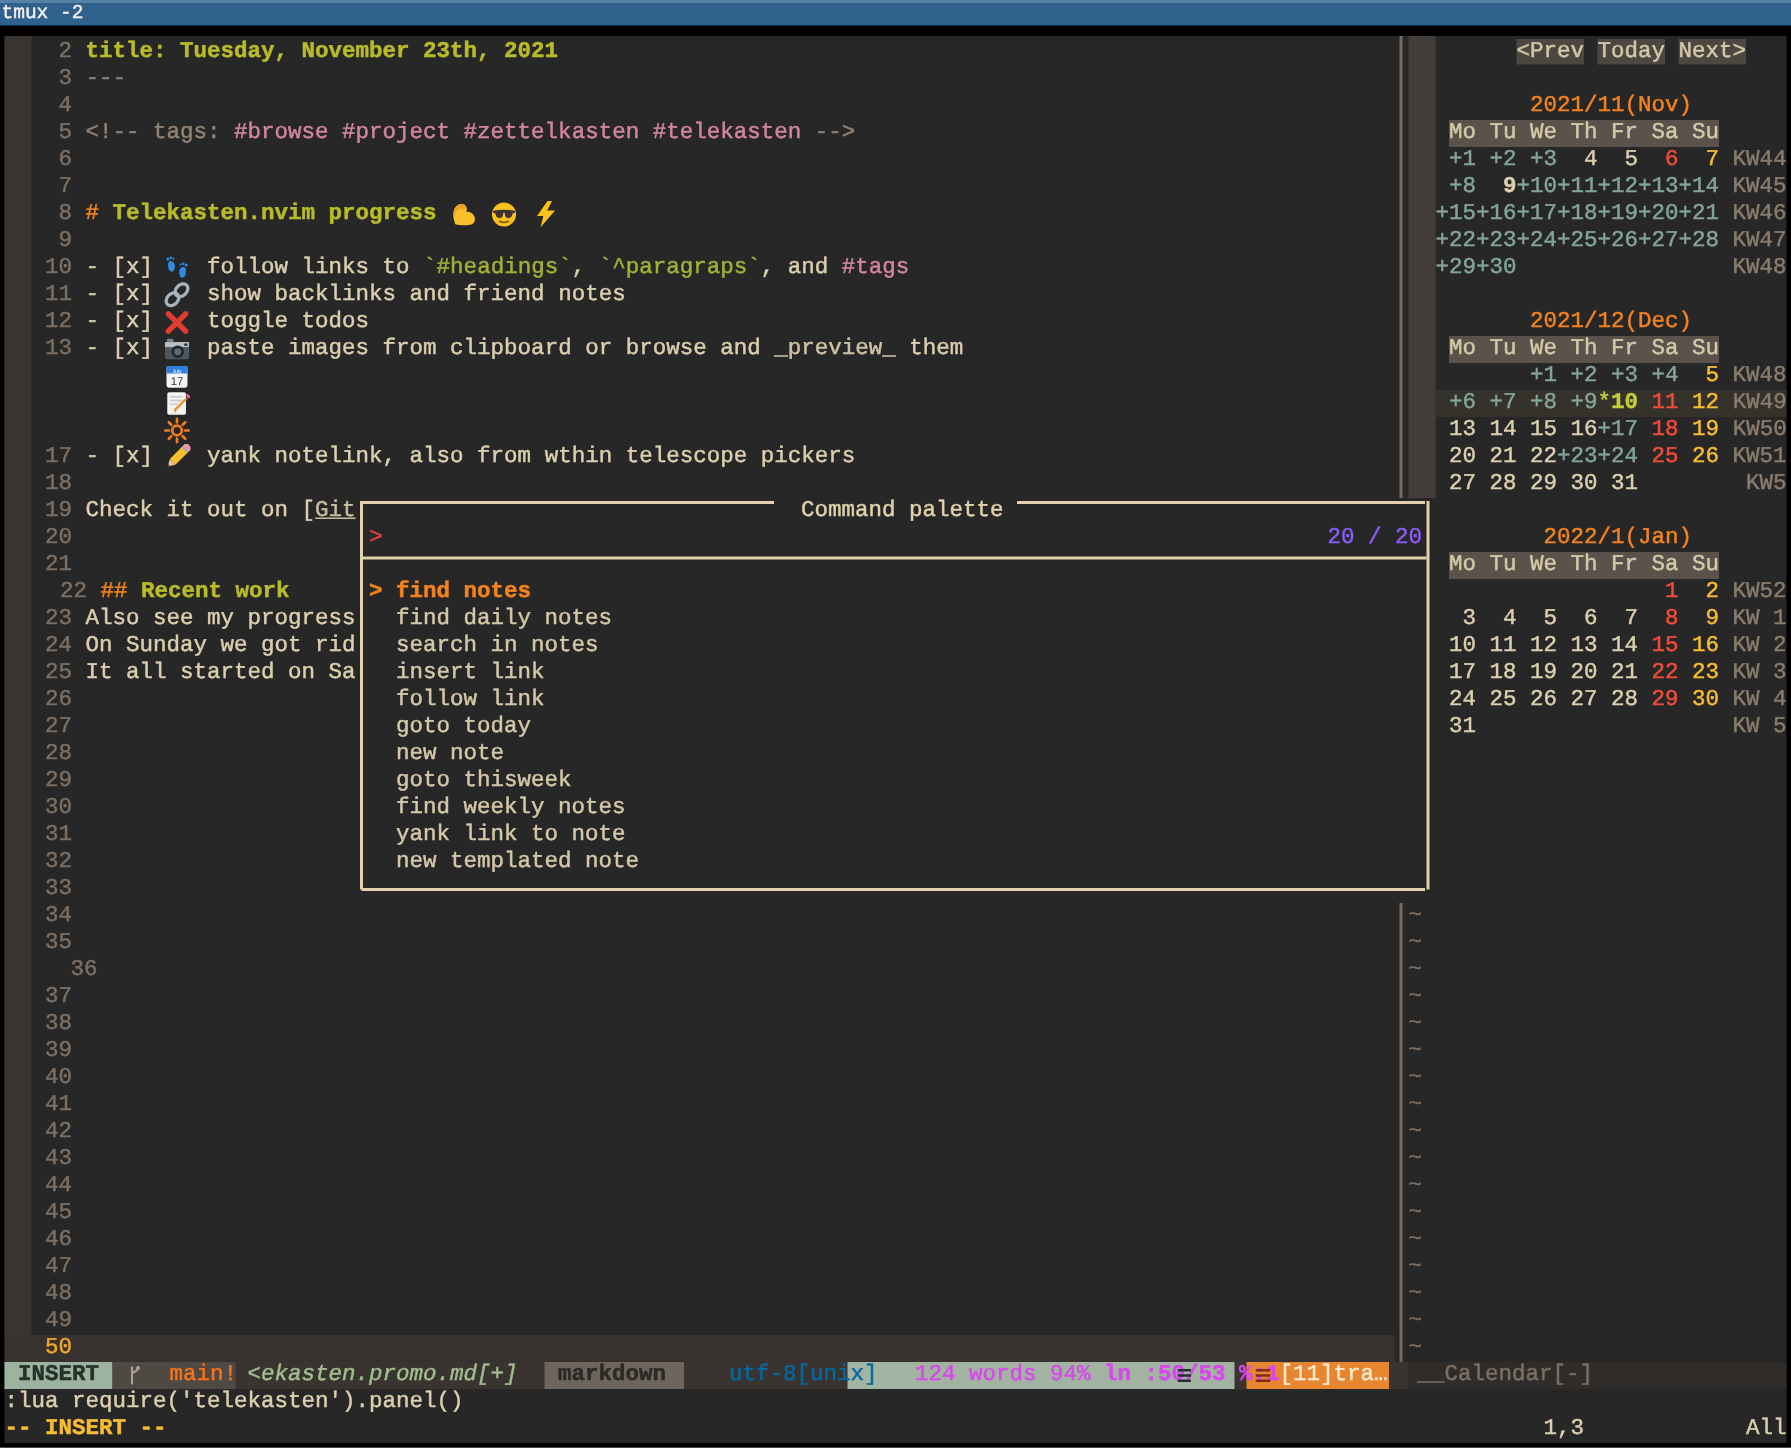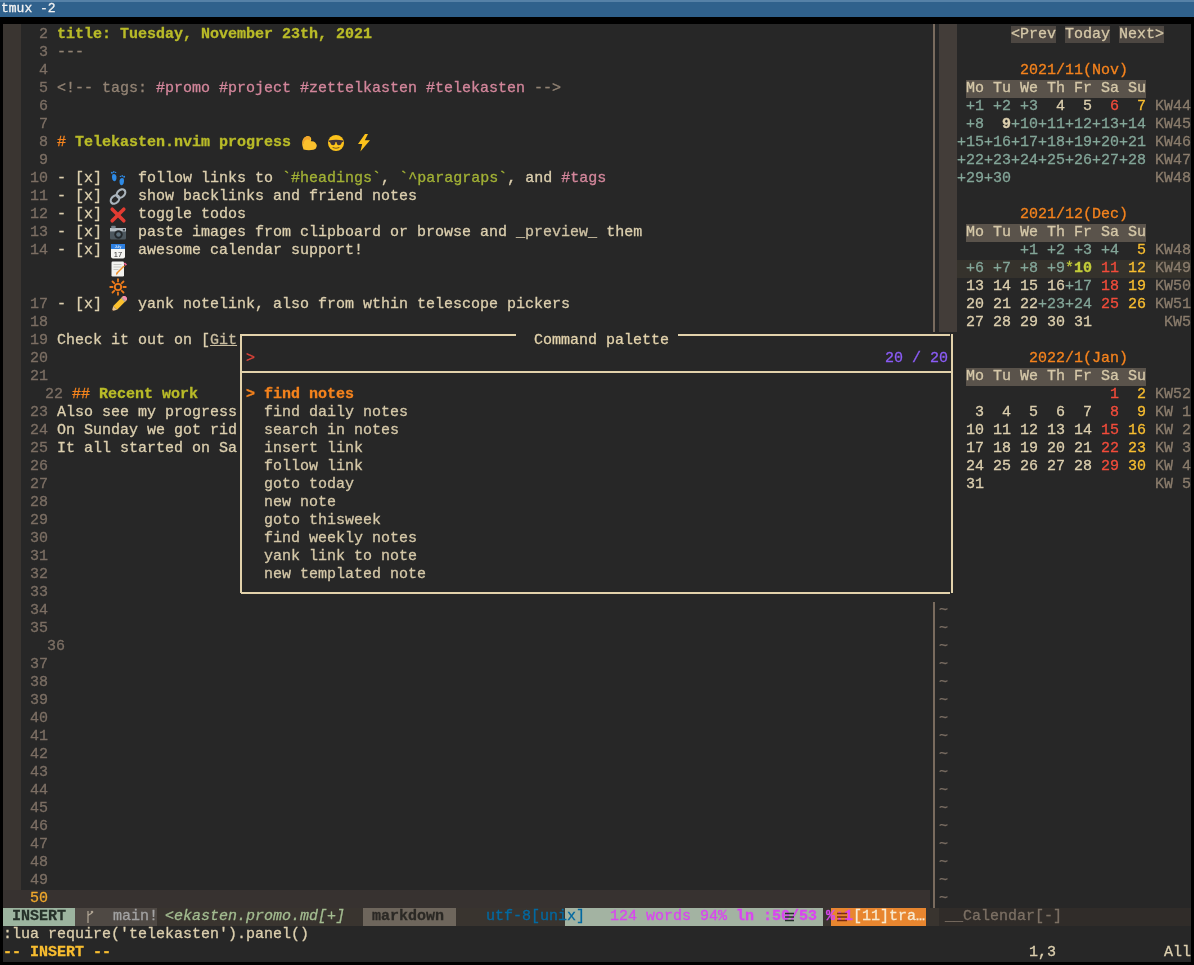--- a/index.html
+++ b/index.html
@@ -33,21 +33,21 @@
 .chd{color:#d5c8a8;}
 .hbg{position:absolute;width:180px;height:18px;background:#5a534b;}
 .cline{position:absolute;width:234px;height:18px;background:#35322c;}
 .pal{position:absolute;background:#272727;z-index:5;}
 .ttl{color:#e2d2ab;background:#272727;}
 .cnt{color:#8b5cf6;}
 .sel{color:#f5831d;}
 .pred{color:#e0443a;}
 .pit{color:#d5c8a8;}
 .smod{color:#26312a;font-weight:bold;z-index:3;}
-.sbr{color:#a3a3a3;padding-left:11px;}
+.sbr{color:#f97316;padding-left:11px;}
 .sfile{color:#a3bc90;}
 .smd{color:#2b2925;font-weight:bold;}
 .sutf{color:#0369a1;margin-left:24px;}
 .swrd{color:#d946ef;margin-left:32px;}
 .sorg{color:#f8ead0;}
 .scal{color:#7c7064;}
 svg.abs{z-index:2;}
 .r{z-index:2;}
 </style></head>
 <body>
@@ -55,36 +55,35 @@
 <div id="tbar">tmux  -2</div>
 <div id="term"></div>
 <div id="sign"></div>
 <div id="cur"></div>
 <div id="rcol"></div>
 <div class="vsep" style="top:24px;height:308px;"></div>
 <div class="vsep" style="top:601px;height:307px;"></div>
 <div class="r" style="left:3px;top:26px;"><span class="num">    2 </span><b class="grn">title: Tuesday, November 23th, 2021</b></div>
     <div class="r" style="left:3px;top:44px;"><span class="num">    3 </span><span class="gry">---</span></div>
     <div class="r" style="left:3px;top:62px;"><span class="num">    4 </span></div>
-    <div class="r" style="left:3px;top:80px;"><span class="num">    5 </span><span class="gry">&lt;!-- tags: </span><span class="pnk">#promo #project #zettelkasten #telekasten</span><span class="gry"> --&gt;</span></div>
+    <div class="r" style="left:3px;top:80px;"><span class="num">    5 </span><span class="gry">&lt;!-- tags: </span><span class="pnk">#browse #project #zettelkasten #telekasten</span><span class="gry"> --&gt;</span></div>
     <div class="r" style="left:3px;top:98px;"><span class="num">    6 </span></div>
     <div class="r" style="left:3px;top:116px;"><span class="num">    7 </span></div>
     <div class="r" style="left:3px;top:134px;"><span class="num">    8 </span><span class="org">#</span> <b class="grn">Telekasten.nvim progress</b></div>
     <div class="r" style="left:3px;top:152px;"><span class="num">    9 </span></div>
     <div class="r" style="left:3px;top:170px;"><span class="num">   10 </span><span class="fg">- [x] </span>   <span class="fg">follow links to </span><span class="cod">`#headings`</span><span class="fg">, </span><span class="cod">`^paragraps`</span><span class="fg">, and </span><span class="pnk">#tags</span></div>
     <div class="r" style="left:3px;top:188px;"><span class="num">   11 </span><span class="fg">- [x] </span>   <span class="fg">show backlinks and friend notes</span></div>
     <div class="r" style="left:3px;top:206px;"><span class="num">   12 </span><span class="fg">- [x] </span>   <span class="fg">toggle todos</span></div>
     <div class="r" style="left:3px;top:224px;"><span class="num">   13 </span><span class="fg">- [x] </span>   <span class="fg">paste images from clipboard or browse and </span><span class="ita">_preview_</span><span class="fg"> them</span></div>
-    <div class="r" style="left:3px;top:242px;"><span class="num">   14 </span><span class="fg">- [x] </span>   <span class="fg">awesome calendar support!</span></div>
     <div class="r" style="left:3px;top:296px;"><span class="num">   17 </span><span class="fg">- [x] </span>   <span class="fg">yank notelink, also from wthin telescope pickers</span></div>
     <div class="r" style="left:3px;top:314px;"><span class="num">   18 </span></div>
     <div class="r" style="left:3px;top:332px;"><span class="num">   19 </span><span class="fg">Check it out on [</span><span class="lnk">Git</span></div>
     <div class="r" style="left:3px;top:350px;"><span class="num">   20 </span></div>
     <div class="r" style="left:3px;top:368px;"><span class="num">   21 </span></div>
-    <div class="r" style="left:18px;top:386px;"><span class="num">   22 </span><span class="org">##</span> <b class="grn">Recent work</b></div>
+    <div class="r" style="left:3px;top:386px;padding-left:10px;"><span class="num">   22 </span><span class="org">##</span> <b class="grn">Recent work</b></div>
     <div class="r" style="left:3px;top:404px;"><span class="num">   23 </span><span class="fg">Also see my progress</span></div>
     <div class="r" style="left:3px;top:422px;"><span class="num">   24 </span><span class="fg">On Sunday we got rid</span></div>
     <div class="r" style="left:3px;top:440px;"><span class="num">   25 </span><span class="fg">It all started on Sa</span></div>
     <div class="r" style="left:3px;top:458px;"><span class="num">   26 </span></div>
     <div class="r" style="left:3px;top:476px;"><span class="num">   27 </span></div>
     <div class="r" style="left:3px;top:494px;"><span class="num">   28 </span></div>
     <div class="r" style="left:3px;top:512px;"><span class="num">   29 </span></div>
     <div class="r" style="left:3px;top:530px;"><span class="num">   30 </span></div>
     <div class="r" style="left:3px;top:548px;"><span class="num">   31 </span></div>
     <div class="r" style="left:3px;top:566px;"><span class="num">   32 </span></div>

